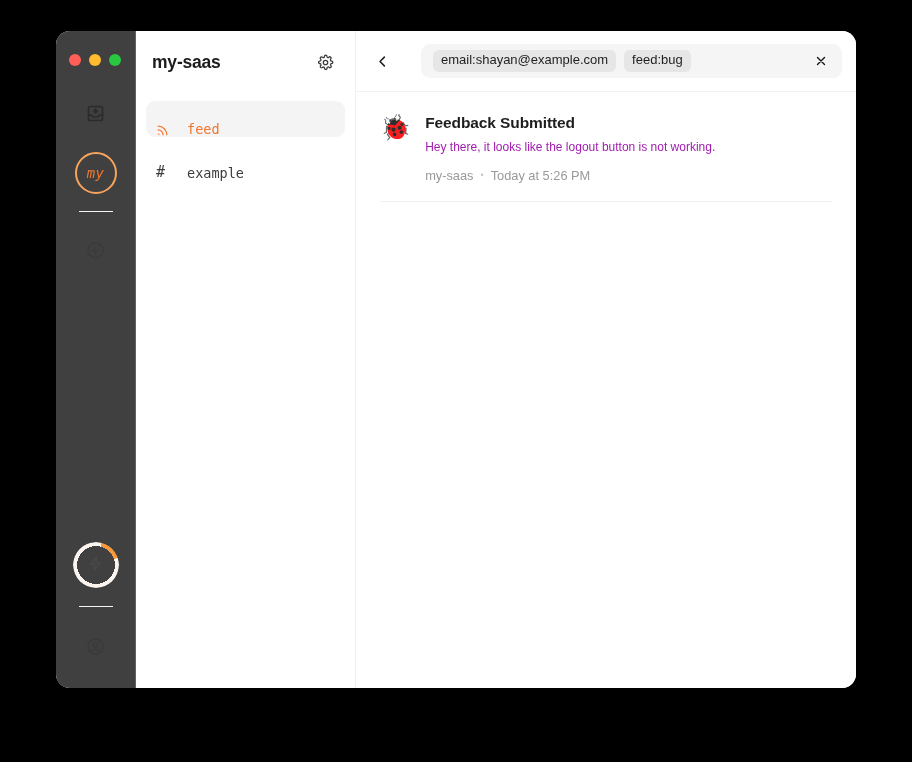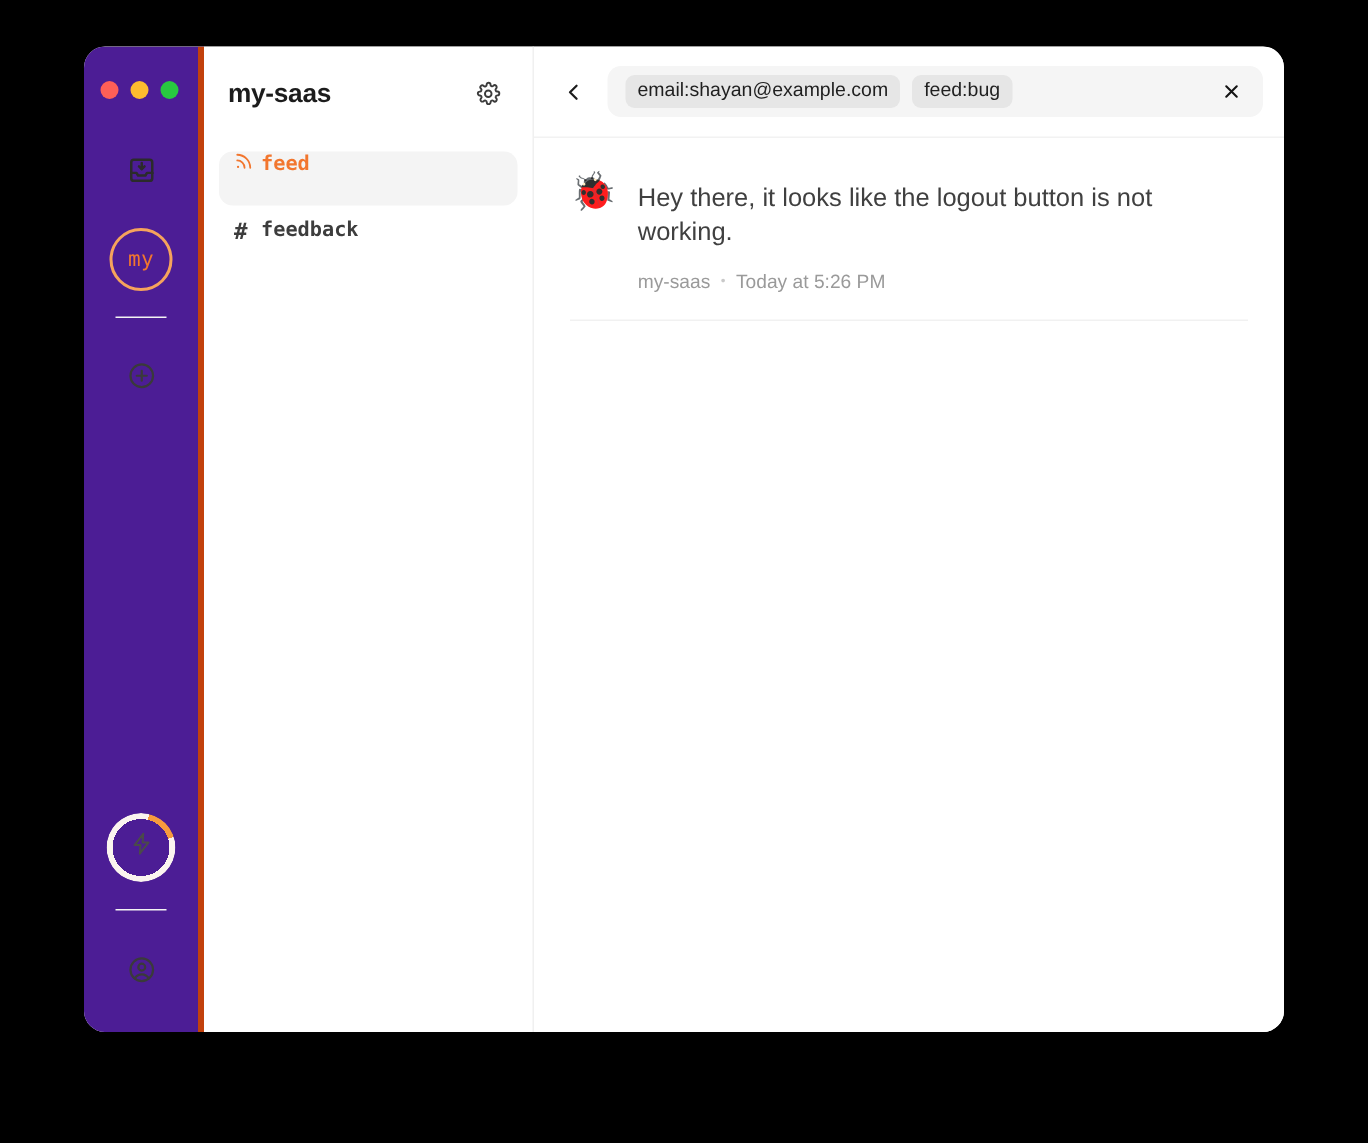--- a/index.html
+++ b/index.html
@@ -21,27 +21,28 @@
     background: #ffffff;
     border-radius: 14px;
     overflow: hidden;
     display: flex;
   }
 
   
   .rail {
     width: 80px;
     height: 100%;
-    background: #4c1d95;
-    border-right: 4px solid #c2410c;
+    background: #404040;
+    border-right: 1px solid #c2410c;
     display: flex;
     flex-direction: column;
     align-items: center;
     flex: 0 0 80px;
     position: relative;
+    font-style: italic;
   }
   .traffic {
     display: flex;
     gap: 8px;
     align-items: center;
     margin-top: 22px;
     margin-right: 2px;
     height: 14px;
   }
   .tl { width: 12px; height: 12px; border-radius: 50%; }
@@ -127,51 +128,50 @@
   }
   .gear-btn {
     width: 24px; height: 24px;
     display: flex; align-items: center; justify-content: center;
     color: #3b3b3b;
     background: none; border: none; cursor: pointer;
   }
 
   .chan {
     display: flex;
-    align-items: flex-start;
-    gap: 3px;
+    align-items: flex-end;
+    gap: 16px;
     height: 36px;
     padding: 0 10px;
     border-radius: 9px;
     margin-top: 8px;
     cursor: pointer;
     font-family: "DejaVu Sans Mono", monospace;
     font-size: 13.5px;
-    font-weight: bold;
   }
   .chan.active { background: #f4f4f4; color: #f2762e; }
   .chan.idle   { background: transparent; color: #3d3d3d; }
   .chan-icon { display: flex; align-items: center; width: 15px; }
   .chan-hash { font-family: "DejaVu Sans Mono", monospace; font-size: 15px; color: #3d3d3d; }
 
   
   .main {
     flex: 1 1 auto;
     height: 100%;
     background: #ffffff;
     display: flex;
     flex-direction: column;
     min-width: 0;
   }
   .main-header {
     height: 61px;
     flex: 0 0 61px;
     display: flex;
     align-items: center;
-    gap: 0;
+    gap: 16px;
     padding: 0 14px 0 12px;
     border-bottom: 1px solid #f2f2f2;
   }
   .back-btn {
     width: 28px; height: 28px;
     display: flex; align-items: center; justify-content: center;
     color: #1d1d1d; background: none; border: none; cursor: pointer;
     flex: 0 0 28px;
   }
   .filter-bar {
@@ -217,22 +217,22 @@
     font-family: "DejaVu Sans", sans-serif;
   }
   .feed-body { flex: 1 1 auto; min-width: 0; padding-bottom: 18px; }
   .feed-title {
     font-size: 15.5px;
     font-weight: 700;
     color: #1e1e1e;
     letter-spacing: -.1px;
   }
   .feed-text {
-    font-size: 17px;
-    color: #404040;
+    font-size: 12px;
+    color: #a21caf;
     margin-top: 7px;
     line-height: 1.35;
   }
   .feed-meta {
     margin-top: 13px;
     font-size: 12.8px;
     color: #9a9a9a;
     display: flex;
     align-items: center;
     gap: 7px;
@@ -319,21 +319,21 @@
           <path d="M4 11a9 9 0 0 1 9 9"></path>
           <path d="M4 4a16 16 0 0 1 16 16"></path>
           <circle cx="5" cy="19" r="1.4" fill="currentColor" stroke="none"></circle>
         </svg>
       </span>
       <span>feed</span>
     </div>
 
     <div class="chan idle">
       <span class="chan-icon chan-hash">#</span>
-      <span>feedback</span>
+      <span>example</span>
     </div>
   </div>
 
   <div class="main">
 
     <div class="main-header">
       <button class="back-btn" title="Back">
         <svg width="15" height="15" viewBox="0 0 24 24" fill="none" stroke="currentColor" stroke-width="2.4" stroke-linecap="round" stroke-linejoin="round">
           <path d="M15 5 8 12l7 7"></path>
         </svg>
@@ -347,20 +347,21 @@
             <path d="M6 6l12 12M18 6 6 18"></path>
           </svg>
         </button>
       </div>
     </div>
 
     <div class="feed-list">
       <div class="feed-item">
         <span class="feed-emoji">🐞</span>
         <div class="feed-body">
+          <div class="feed-title">Feedback Submitted</div>
           <div class="feed-text">Hey there, it looks like the logout button is not working.</div>
           <div class="feed-meta">
             <span>my-saas</span>
             <span class="meta-dot">•</span>
             <span>Today at 5:26 PM</span>
           </div>
         </div>
       </div>
       <div class="feed-rule"></div>
     </div>

